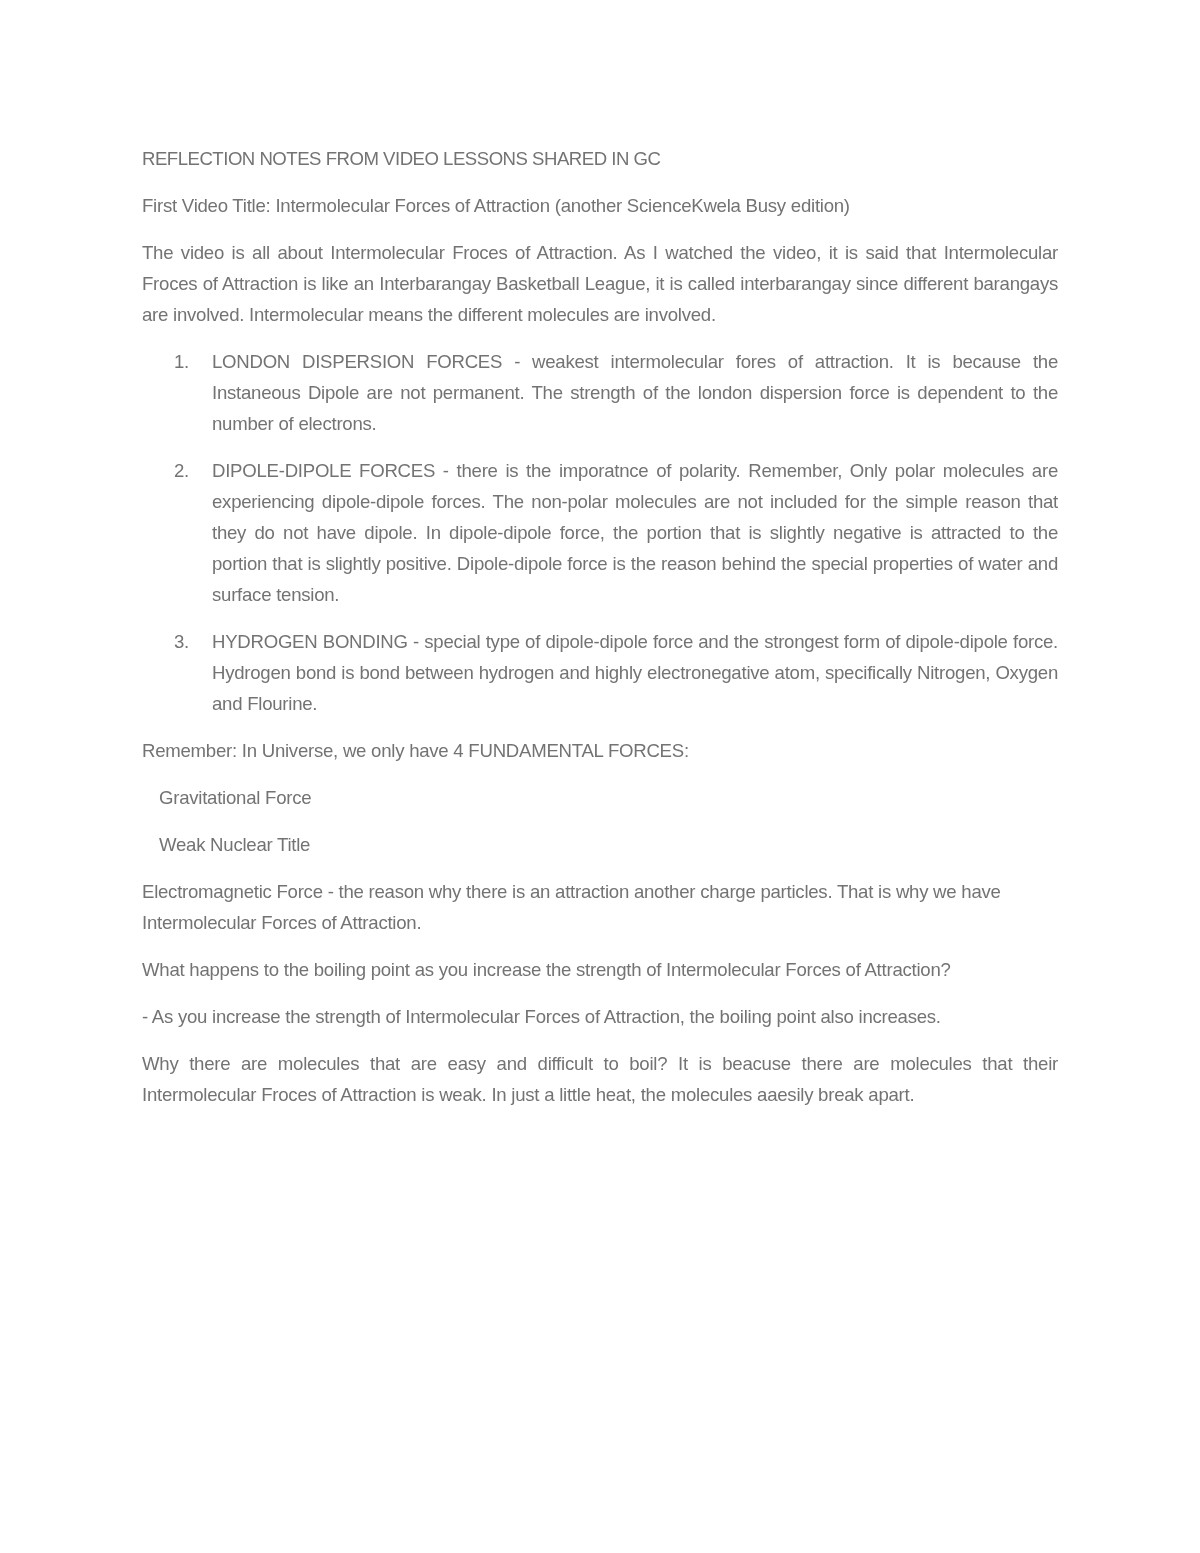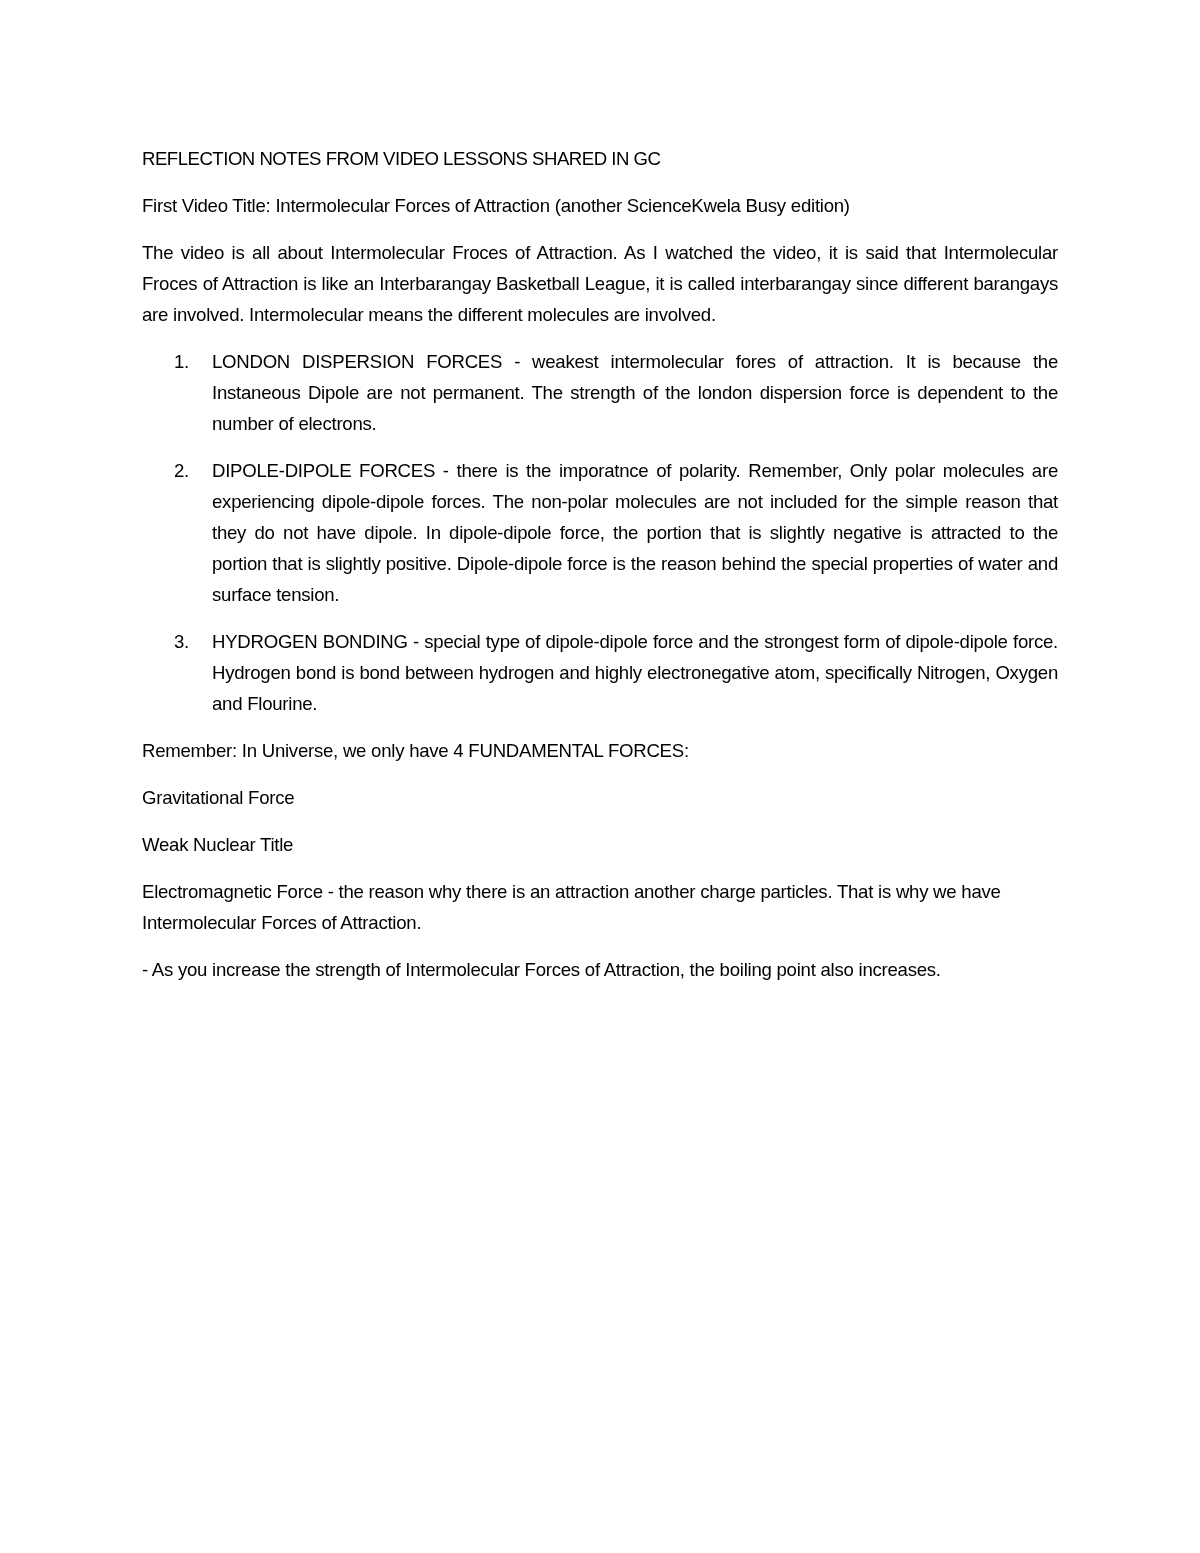--- a/index.html
+++ b/index.html
@@ -14,21 +14,21 @@
     overflow: hidden;
   }
   .page {
     position: absolute;
     left: 142px;
     top: 143px;
     width: 916px;
     font-family: "Liberation Sans", sans-serif;
     font-size: 18.6px;
     line-height: 31px;
-    color: #000000;
+    color: #737373;
     letter-spacing: -0.25px;
   }
   .page p {
     margin: 0 0 16px 0;
   }
   .justify {
     text-align: justify;
   }
   .title {
     letter-spacing: -0.5px;
@@ -47,20 +47,21 @@
   ol.forces li:last-child {
     margin-bottom: 16px;
   }
   ol.forces li .num {
     position: absolute;
     left: 32px;
     top: 0;
   }
   p.plain {
     margin-bottom: 16px;
+    margin-left: 17px;
   }
 </style>
 </head>
 <body>
 
 <div class="page">
   <p class="title">REFLECTION NOTES FROM VIDEO LESSONS SHARED IN GC</p>
 
   <p>First Video Title: Intermolecular Forces of Attraction (another ScienceKwela Busy edition)</p>
 
@@ -83,16 +84,18 @@
     </li>
   </ol>
 
   <p>Remember: In Universe, we only have 4 FUNDAMENTAL FORCES:</p>
 
   <p class="plain">Gravitational Force</p>
   <p class="plain">Weak Nuclear Title</p>
 
   <p>Electromagnetic Force - the reason why there is an attraction another charge particles. That is why we have Intermolecular Forces of Attraction.</p>
 
+  <p class="justify">What happens to the boiling point as you increase the strength of Intermolecular Forces of Attraction?</p>
 
   <p class="justify">- As you increase the strength of Intermolecular Forces of Attraction, the boiling point also increases.</p>
 
+  <p class="justify">Why there are molecules that are easy and difficult to boil? It is beacuse there are molecules that their Intermolecular Froces of Attraction is weak. In just a little heat, the molecules aaesily break apart.</p>
 </div>
 
 </body></html>

